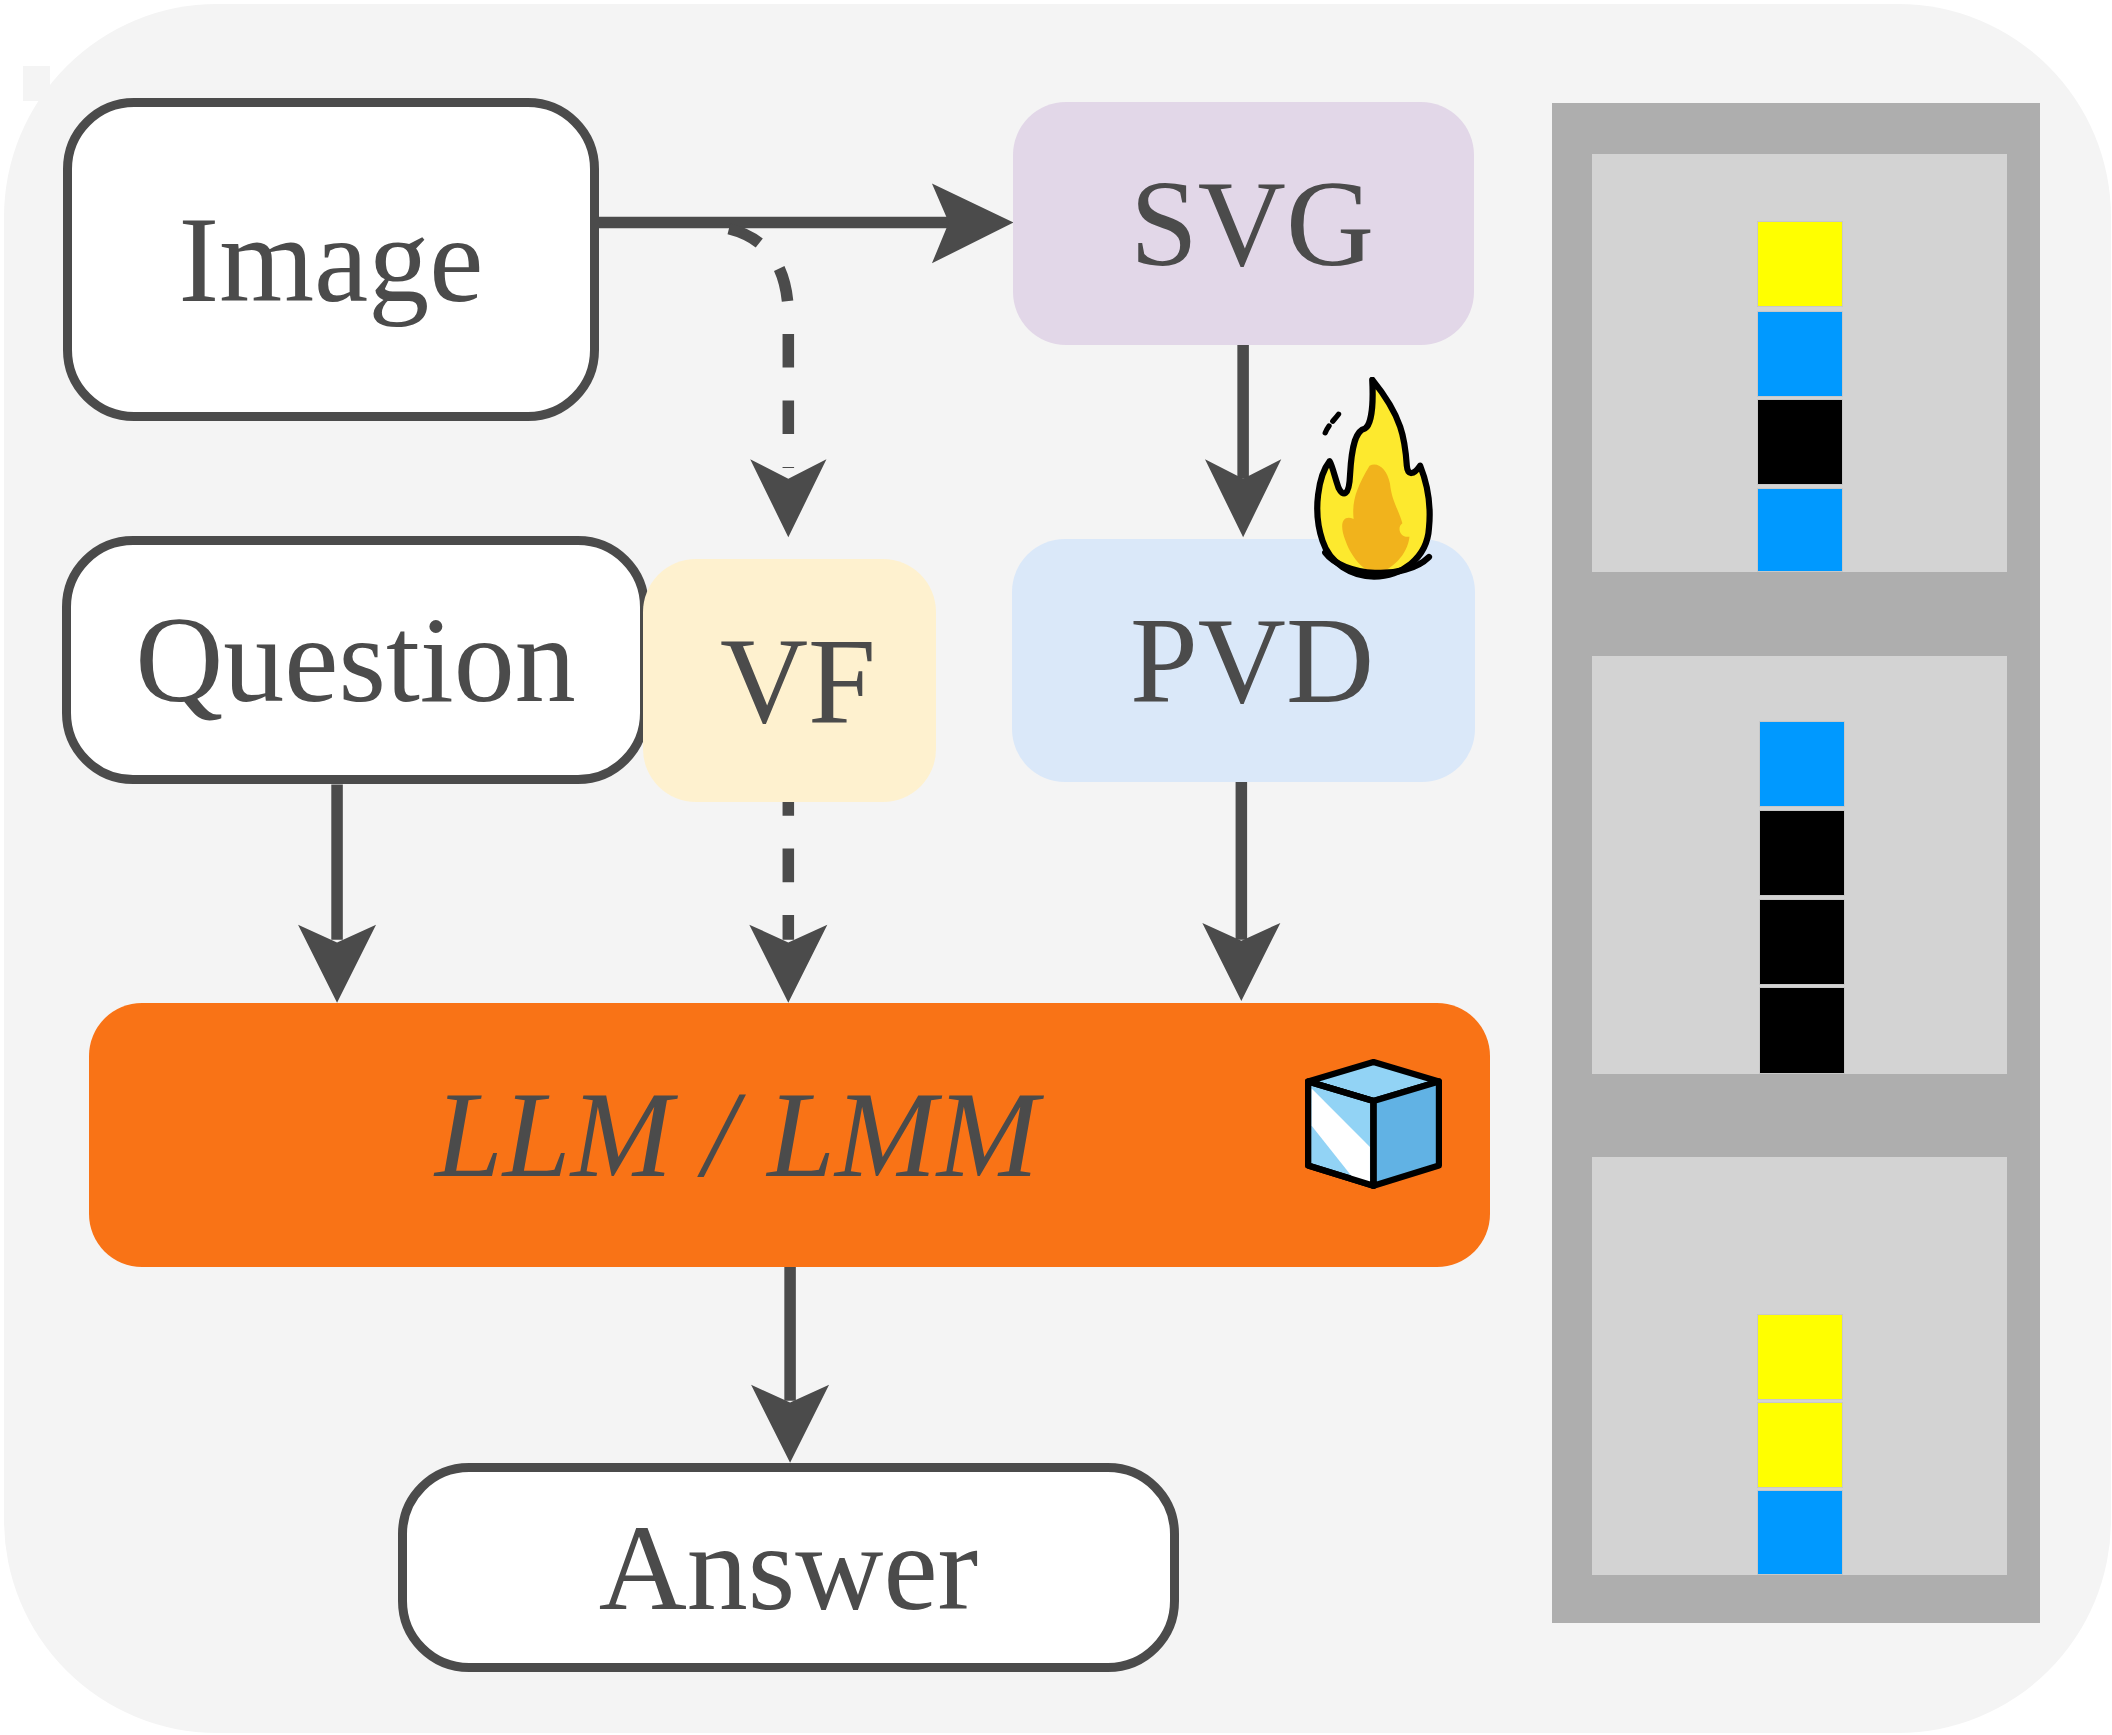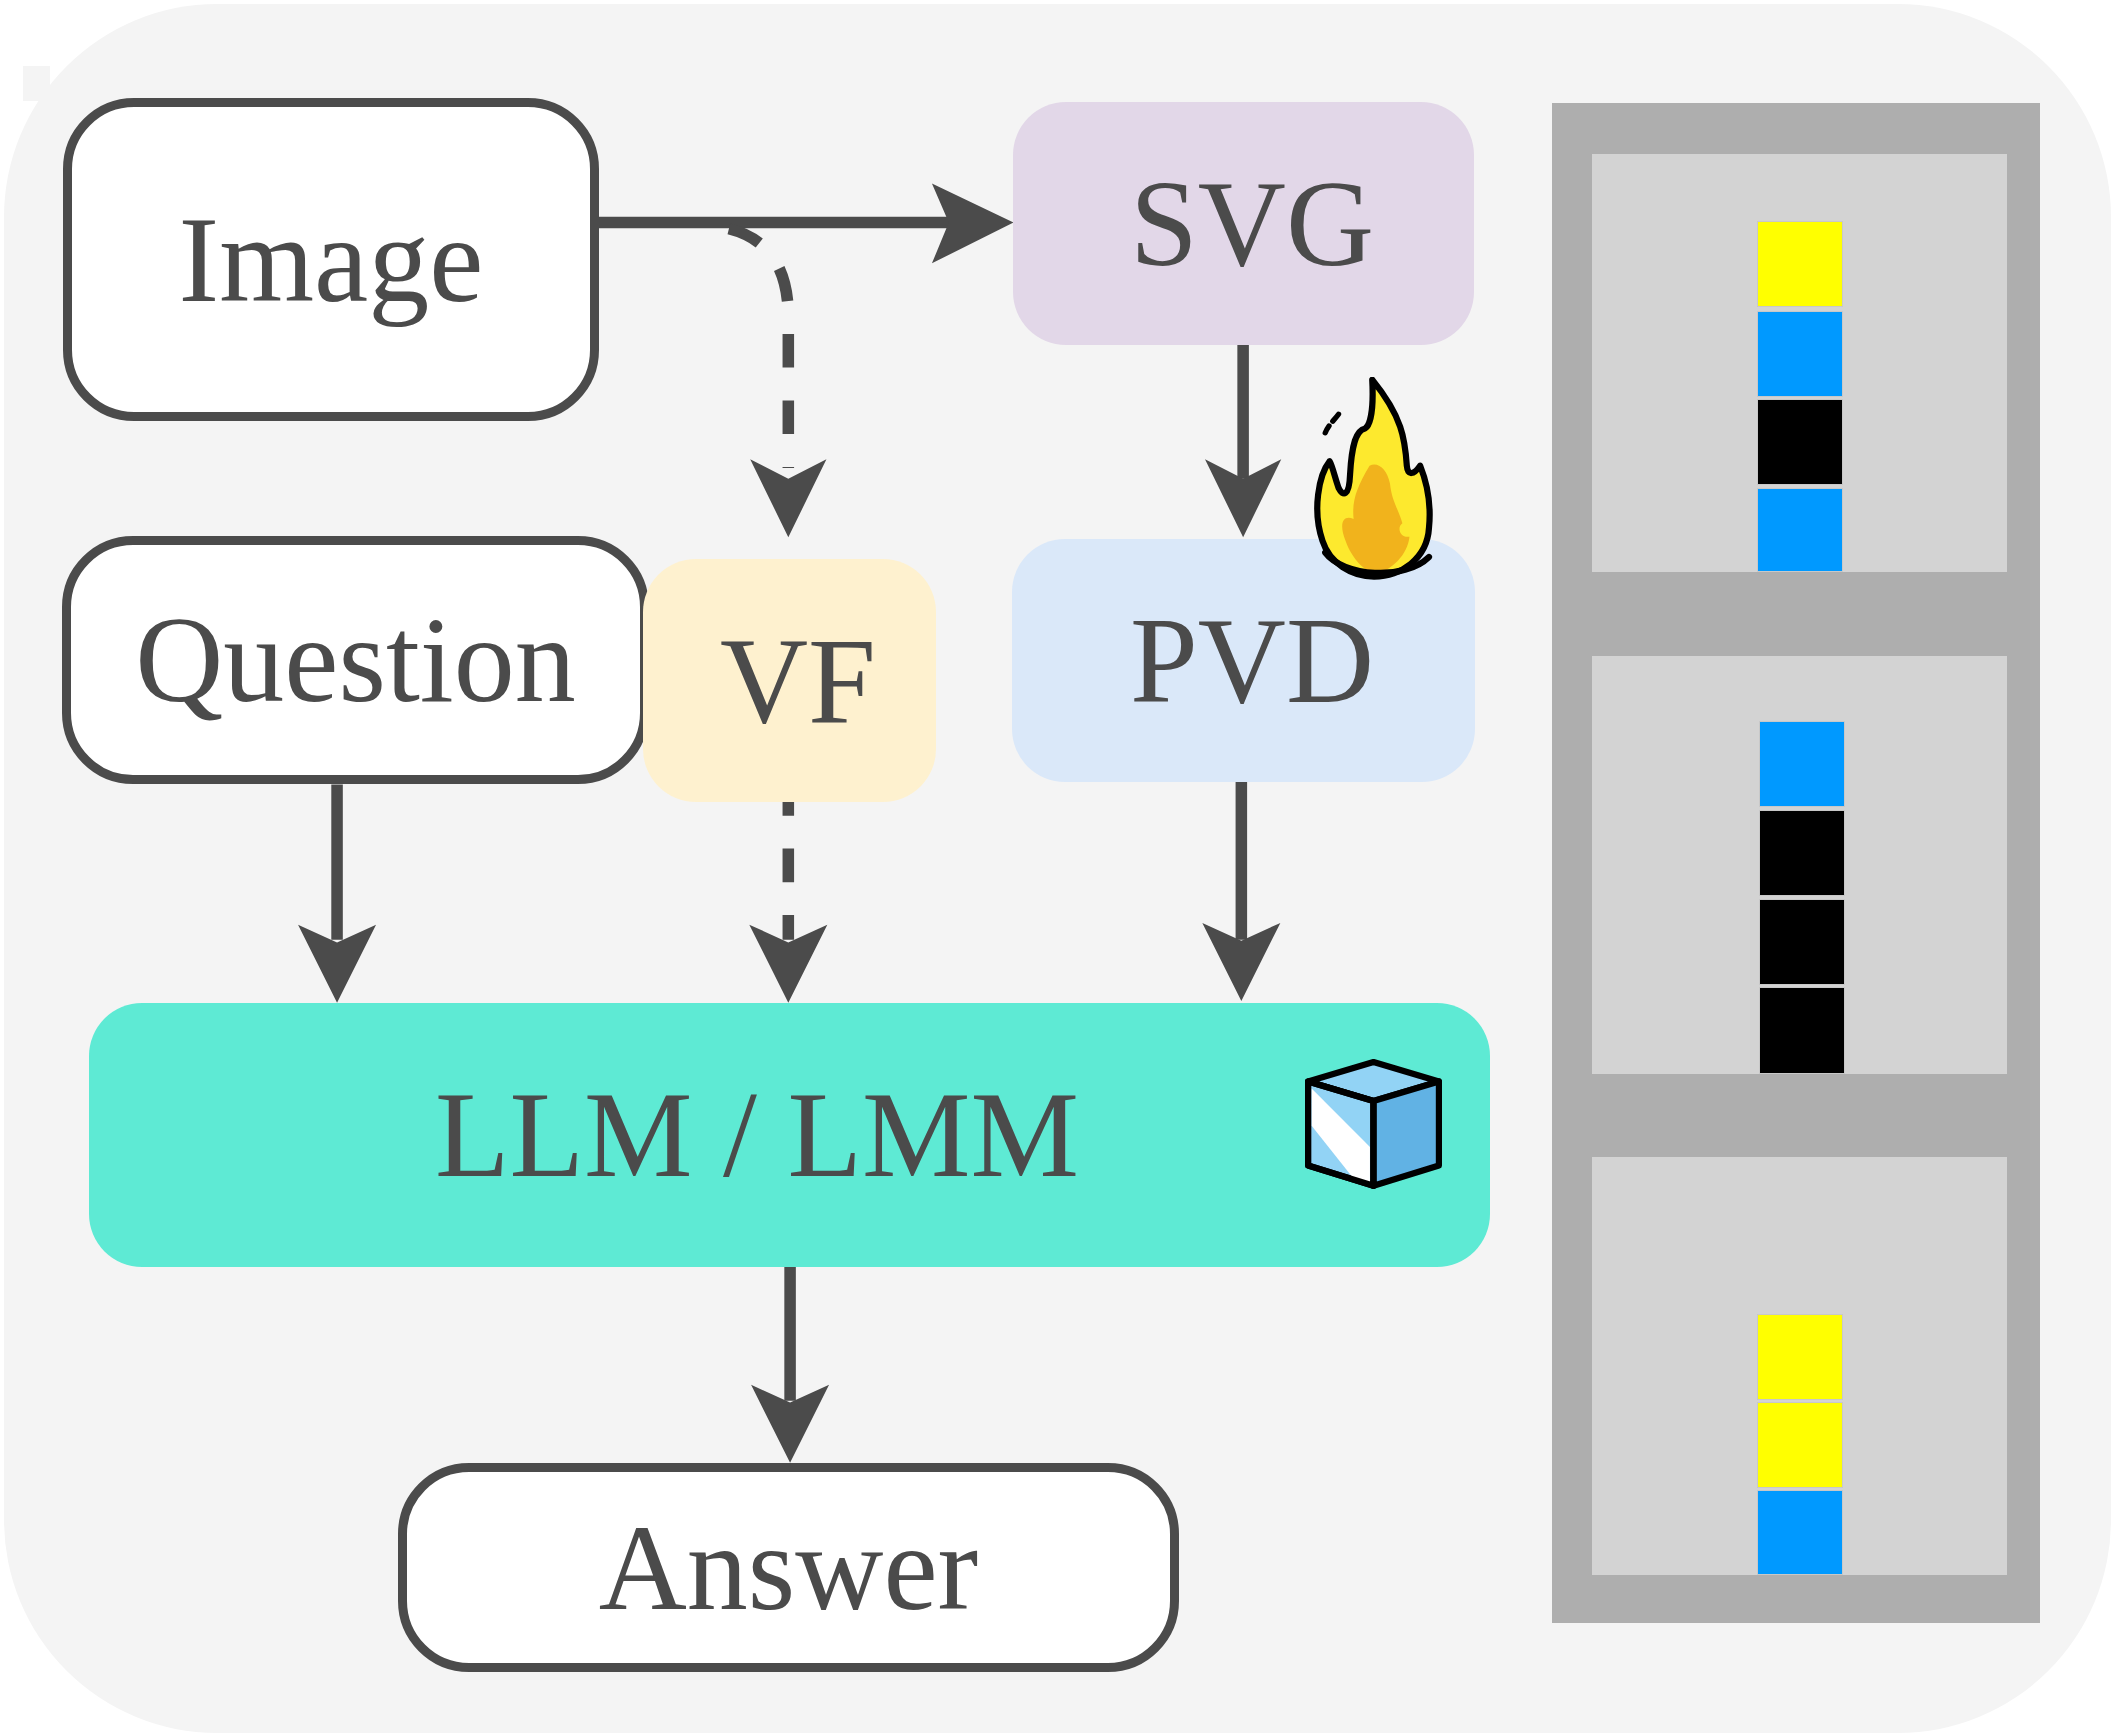--- a/index.html
+++ b/index.html
@@ -71,21 +71,21 @@
 </div>
 
 <div class="node filled n-vf" style="background:#fef1cf;">
   <span>VF</span>
 </div>
 
 <div class="node filled n-pvd" style="background:#dae8f9;">
   <span>PVD</span>
 </div>
 
-<div class="node filled n-llm" style="background:#5eead4;">
+<div class="node filled n-llm" style="background:#f97316;font-style:italic;">
   <span>LLM / LMM</span>
 </div>
 
 <div class="node outlined n-answer">
   <span>Answer</span>
 </div>
 
 <svg class="icon fire" viewBox="0 0 160 230">
   <path d="M 78 3 C 80 40, 75 55, 70 58 C 60 60, 55 75, 53 110 C 52 135, 45 135, 40 125 C 35 110, 33 100, 30 95 C 18 110, 10 150, 22 185 C 30 210, 55 225, 80 225 C 110 225, 140 205, 142 170 C 145 140, 138 115, 132 100 C 125 110, 118 112, 117 100 C 115 70, 112 45, 78 3 Z" fill="#fde92e" stroke="#000" stroke-width="7" stroke-linejoin="round"></path>
   <path d="M 75 100 C 60 125, 55 140, 57 160 C 45 155, 40 165, 48 185 C 55 205, 70 220, 82 222 C 100 218, 118 200, 120 180 C 110 182, 105 170, 112 165 C 108 150, 100 140, 98 120 C 95 105, 85 95, 75 100 Z" fill="#f1b31c"></path>

